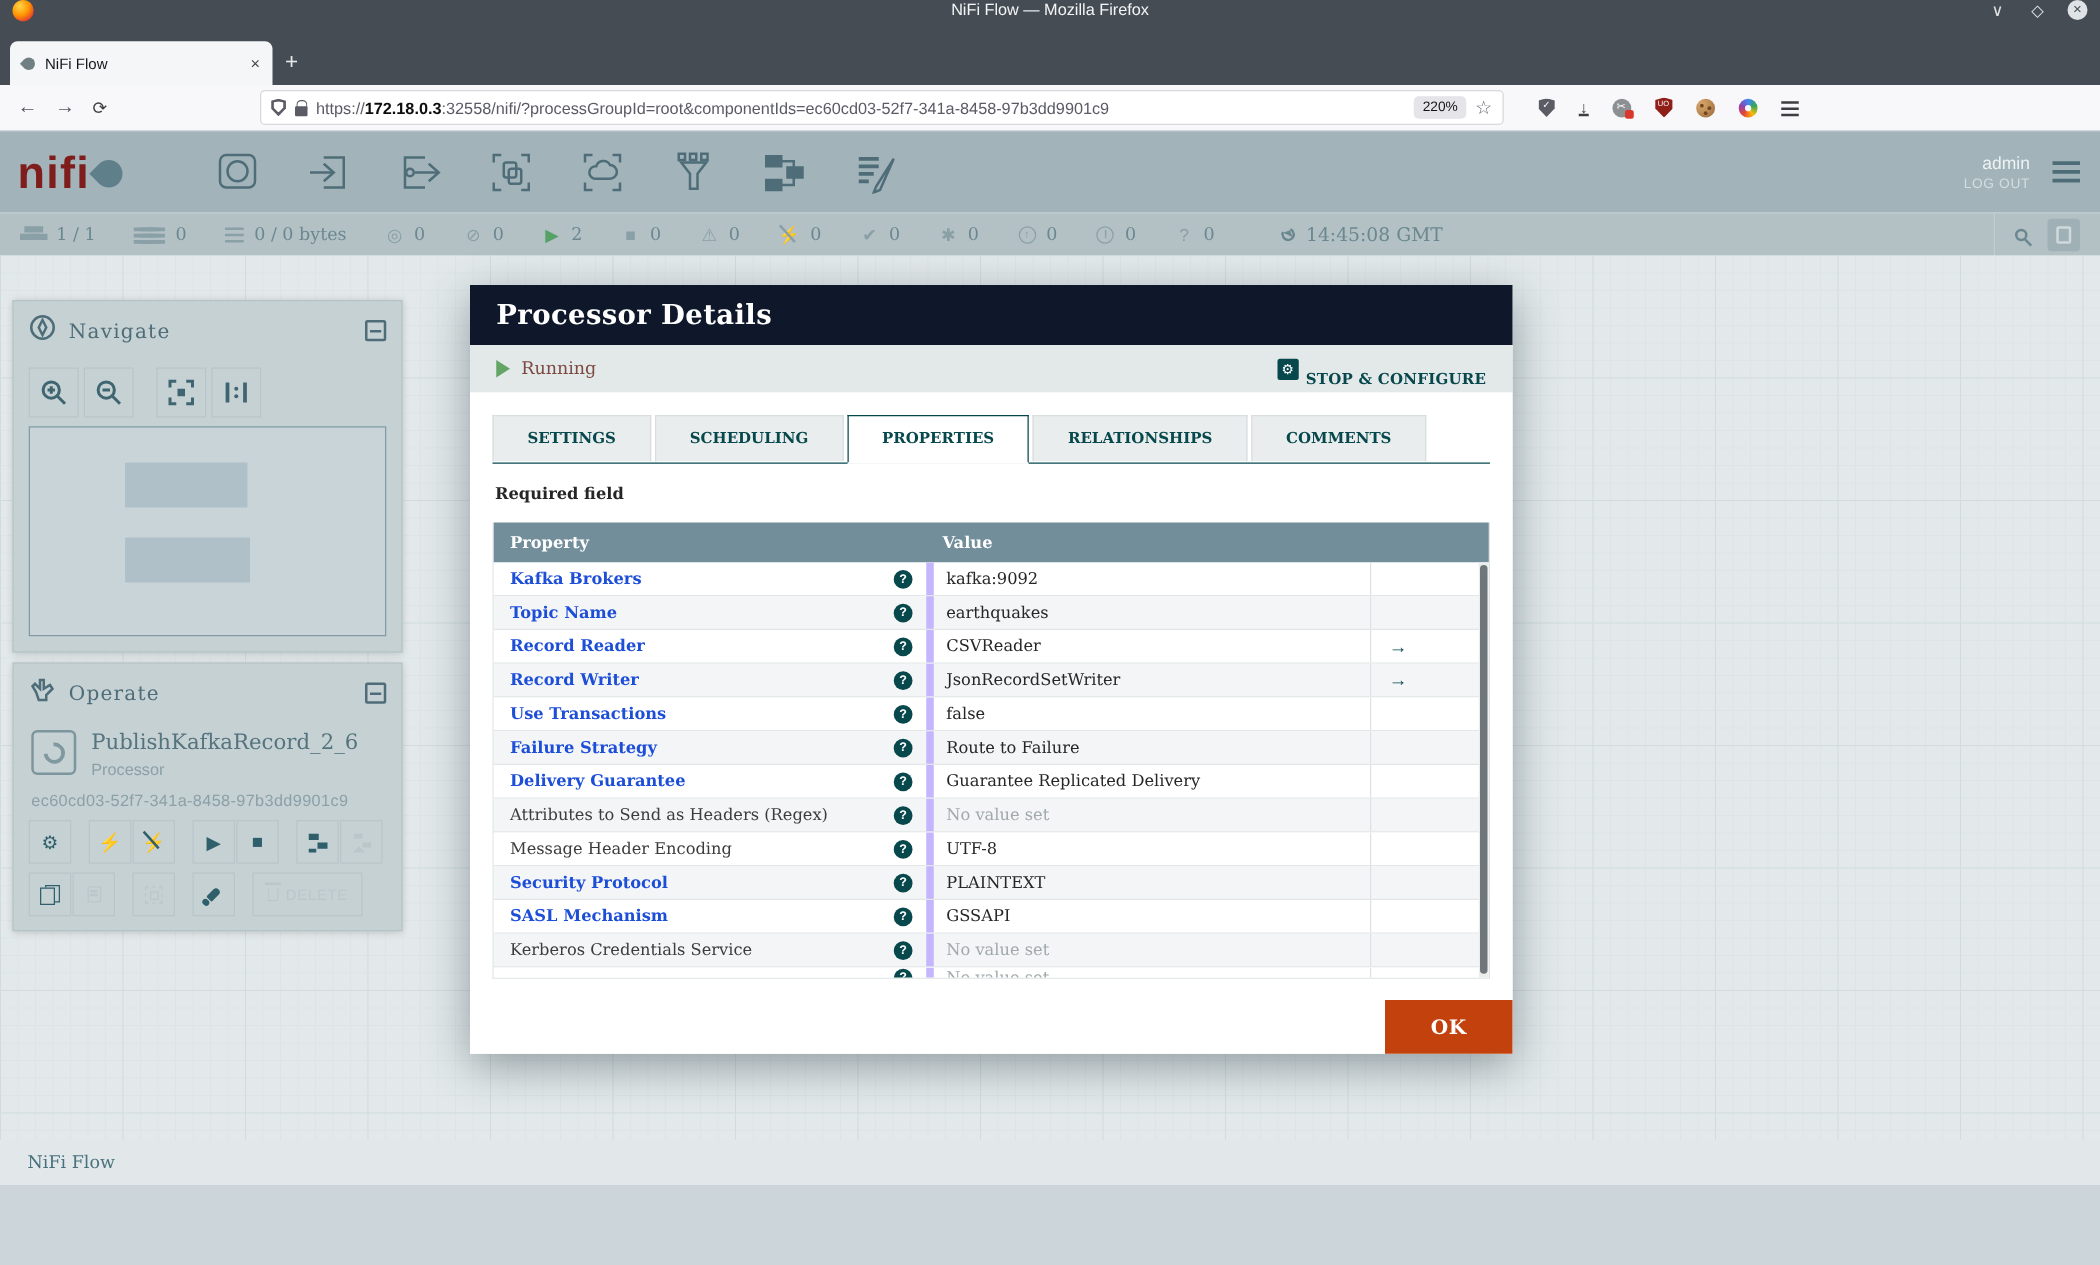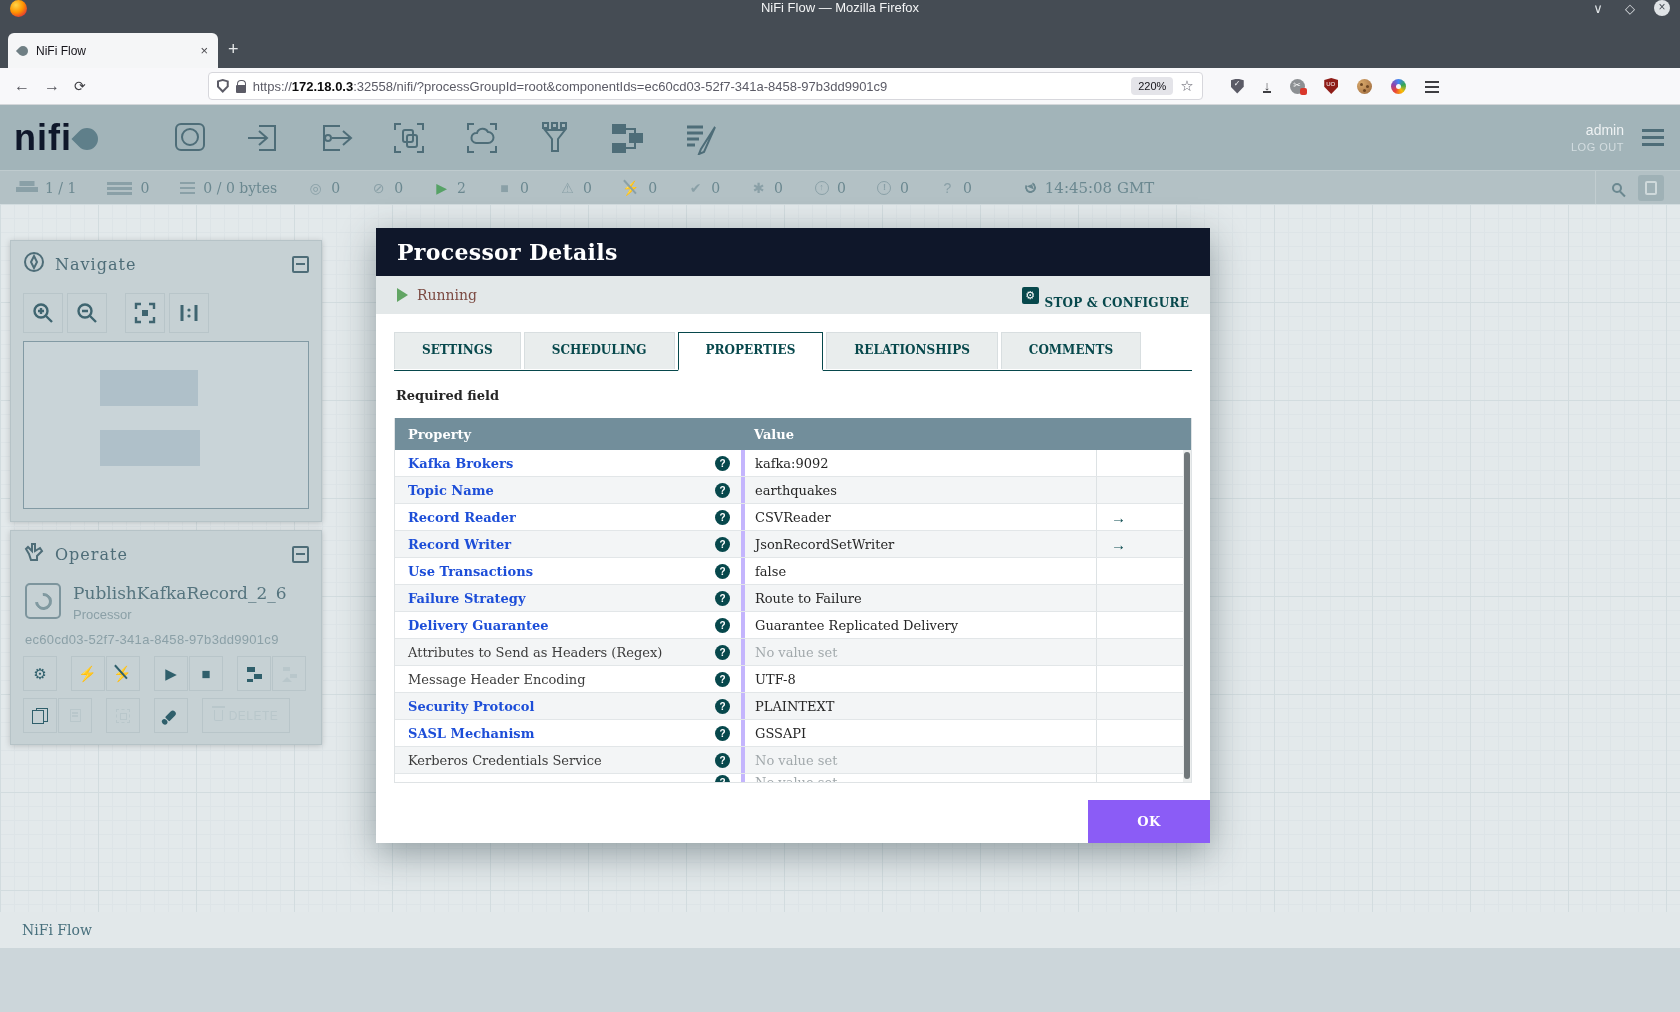--- a/index.html
+++ b/index.html
@@ -46,21 +46,21 @@
   .icon-ublock:after { content:'UO'; position:absolute; left:2px; top:3px; font-size:6px; color:#fff; }
   .icon-cookie { width:15px; height:15px; border-radius:50%; background:radial-gradient(circle at 30% 30%, #d8a86a 0%, #b5824f 60%, #8f6134 100%); position:relative; }
   .icon-cookie:after { content:''; position:absolute; left:3px; top:4px; width:3px; height:3px; border-radius:50%; background:#6f4722; box-shadow:6px 2px 0 #6f4722, 3px 6px 0 #6f4722; }
   .icon-pinwheel { width:15px; height:15px; border-radius:50%; background:conic-gradient(#4285f4,#34a853,#fbbc05,#ea4335,#8e44ad,#4285f4); position:relative; }
   .icon-pinwheel:after { content:''; position:absolute; left:5px; top:5px; width:5px; height:5px; border-radius:50%; background:#f8f8fa; }
   .icon-burger { width:14px; height:2px; background:#3e3e42; box-shadow:0 5px 0 #3e3e42, 0 10px 0 #3e3e42; margin-top:-8px; }
 
   
   .nifi-header { position:absolute; top:105px; left:0; width:1680px; height:65px; background:#a2b4b9; display:flex; align-items:center; }
   .nifi-logo { display:flex; align-items:baseline; margin-left:14px; width:120px; }
-  .nifi-logo-text { font-size:36px; font-weight:bold; color:#0f172a; letter-spacing:1px; line-height:1;text-align:right; }
+  .nifi-logo-text { font-size:36px; font-weight:bold; color:#7f1d1d; letter-spacing:1px; line-height:1;text-align:right; }
   .nifi-drop { width:22px; height:22px; background:#5f7f8a; border-radius:0 50% 50% 50%; transform:rotate(-45deg); margin-left:4px; }
   .comp-toolbar { display:flex; gap:29px; margin-left:34px; }
   .comp-btn { width:44px; height:40px; display:flex; align-items:center; justify-content:center; }
   .comp-btn svg { stroke:#4e6d78; fill:none; stroke-width:2; }
   .hdr-right { margin-left:auto; display:flex; align-items:center; gap:18px; margin-right:16px; }
   .hdr-user { text-align:right;margin-left:32px; }
   .hdr-user .u { color:#eef2f3; font-size:14px; }
   .hdr-user .lo { color:#d3dde0; font-size:11px; letter-spacing:.5px; margin-top:3px; }
   .nifi-burger { width:22px; height:3px; background:#4e6d78; box-shadow:0 7px 0 #4e6d78, 0 14px 0 #4e6d78; margin-top:-14px; }
 
@@ -164,28 +164,28 @@
   .ptable { position:relative; border:1px solid #dfe3e5; border-top:none; }
   .pt-head { display:grid; grid-template-columns:346px 355px 1fr; height:32px; background:#728e9b; align-items:center; }
   .pt-head .h { font-family:"DejaVu Serif", serif; font-size:13px; font-weight:bold; color:#fff; padding-left:13px; }
   .prow { display:grid; grid-template-columns:346px 355px 1fr; height:27px; background:#fff; border-bottom:1px solid #e2e6e8; align-items:center; }
   .prow.alt { background:#f3f5f6; }
   .prow.partial { height:8px; overflow:hidden; border-bottom:none; }
   .pcell { display:flex; align-items:center; padding-left:13px; height:100%; }
   .pname { font-family:"DejaVu Serif", serif; font-size:13px; color:#3c3c3c; }
   .required .pname { font-weight:bold; color:#1d4ed8; }
   .qicon { margin-left:auto; margin-right:11px; width:15px; height:15px; background:#07484c; color:#fff; border-radius:50%; font-size:10px; font-weight:bold; line-height:15px; text-align:center; }
-  .vcell { height:100%; display:flex; align-items:center; border-left:4px solid #c4b5fd; padding-left:10px; }
+  .vcell { height:100%; display:flex; align-items:center; border-left:6px solid #c4b5fd; padding-left:10px; }
   .vcell span { font-family:"DejaVu Serif", serif; font-size:13px; color:#262626; }
   .no-value .vcell span { color:#a2a9ac; }
   .gcell { height:100%; display:flex; align-items:center; border-left:1px solid #dde2e4; padding-left:14px; }
   .goto { color:#07484c; font-weight:bold; font-size:15px; }
   .vscroll { position:absolute; right:0; top:32px; bottom:0; width:8px; background:#eceeee; }
   .vscroll i { position:absolute; left:1px; right:1px; top:2px; bottom:3px; background:#70777a; border-radius:3px; }
-  .ok-btn { position:absolute; right:0; bottom:0; width:122px; height:43px; background:#8b5cf6; color:#fff; font-family:"DejaVu Serif", serif; font-size:13px; font-weight:bold; display:flex; align-items:center; justify-content:center; letter-spacing:.5px; }
+  .ok-btn { position:absolute; right:0; bottom:0; width:102px; height:43px; background:#c2410c; color:#fff; font-family:"DejaVu Serif", serif; font-size:16px; font-weight:bold; display:flex; align-items:center; justify-content:center; letter-spacing:.5px; }
 </style>
 </head>
 <body>
 
 <div class="titlebar">
   <div class="ff-logo"></div>
   <div class="win-title">NiFi Flow — Mozilla Firefox</div>
   <div class="win-controls">
     <span class="wc">∨</span>
     <span class="wc">◇</span>

